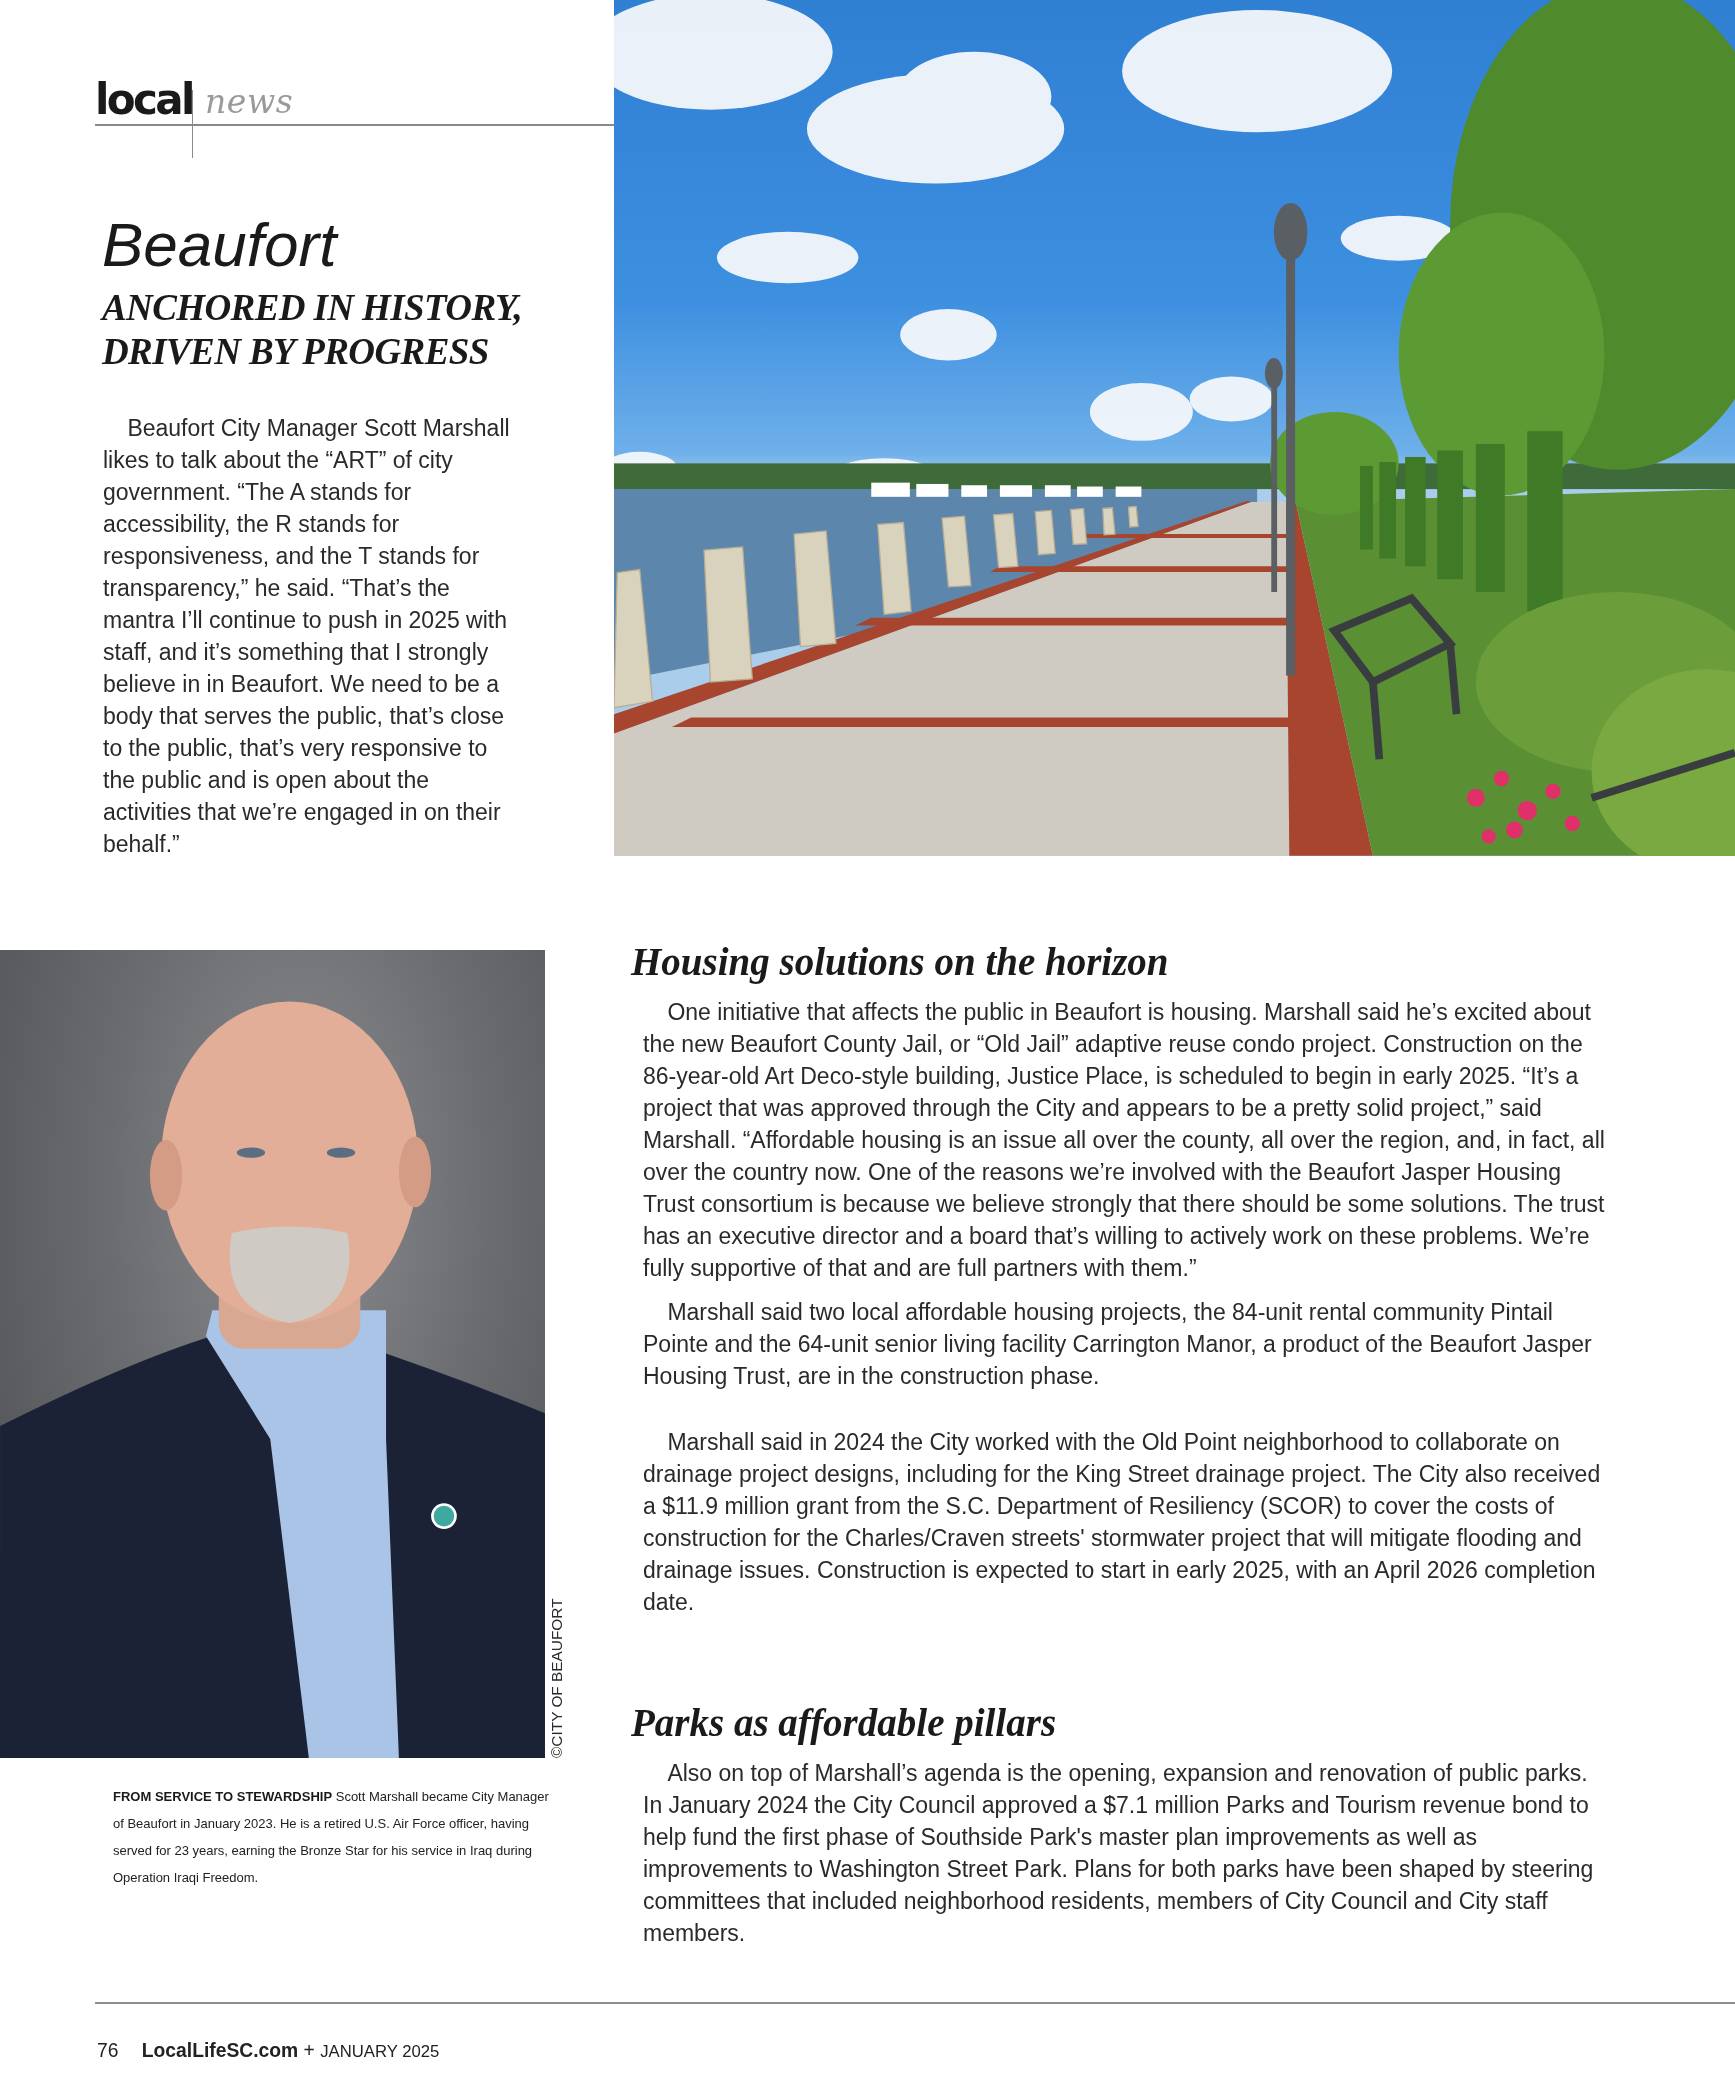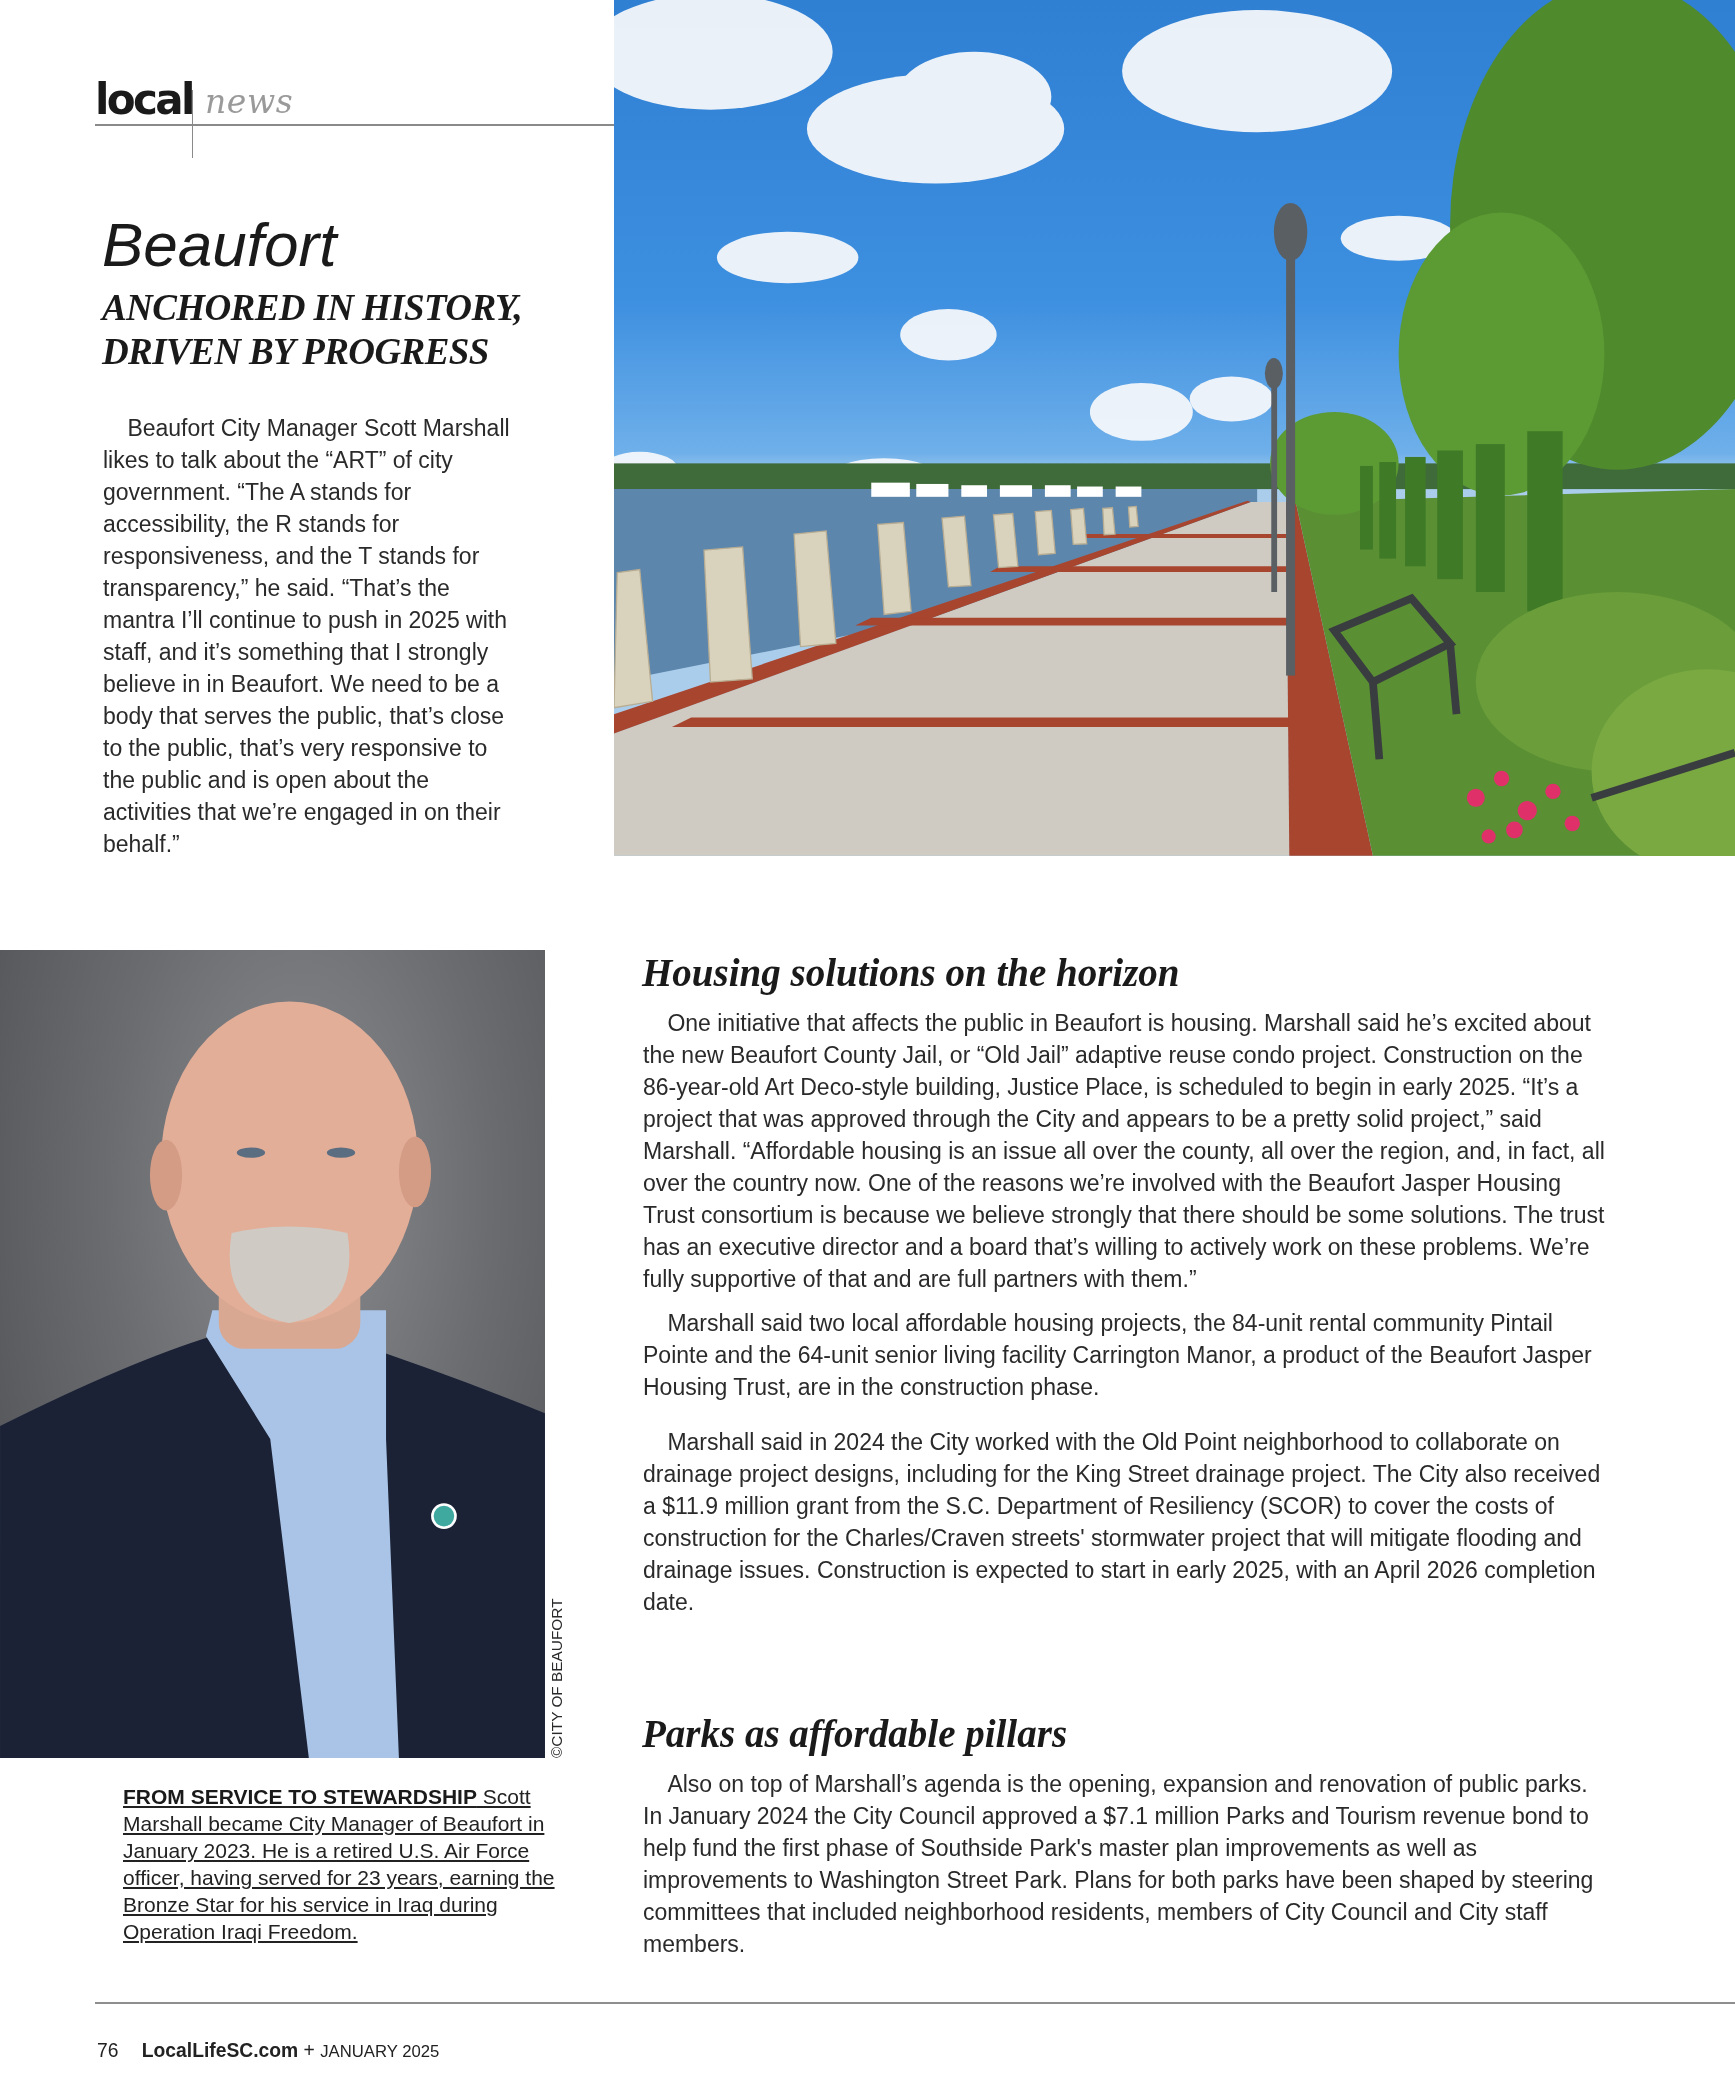--- a/index.html
+++ b/index.html
@@ -30,27 +30,27 @@
           background:linear-gradient(180deg,#2f7fd2 0%,#3d8fe0 35%,#6fb0ea 53%,#a9cdeb 56%); }
 
   
   .portrait { left:0; top:950px; width:545px; height:808px; overflow:hidden;
               background:radial-gradient(ellipse at 55% 30%,#8a8c90 0%,#6a6c70 45%,#4a4c50 100%); }
 
   .credit { left:548px; top:1758px; transform-origin:left top; transform:rotate(-90deg);
             font-size:15.4px; color:#2a2a2a; white-space:nowrap; font-family:"Liberation Sans", sans-serif;
             letter-spacing:0px; }
 
-  .caption { left:123px; top:1783px; width:438px; font-size:21px; line-height:27px; color:#222;text-decoration:underline; }
+  .caption { left:113px; top:1783px; width:438px; font-size:13px; line-height:27px; color:#222; }
   .caption b { font-weight:bold; color:#1a1a1a; }
 
   
   .col { left:631px; width:991px; }
   .h2 { font-family:"Liberation Serif", serif; font-style:italic; font-size:39px; line-height:45px;
-        color:#1a1a1a; margin:11px; }
+        color:#1a1a1a; margin:0; }
   .body p { margin:12px; text-indent:24.4px; font-size:23px; line-height:32px; color:#2a2a2a; }
 
   .footer-rule { left:95px; top:2002px; width:1641px; height:1.9px; background:#8e8e8e; }
   .footer { left:97px; top:2040px; font-size:19.3px; color:#222; white-space:nowrap; }
   .footer .pn { margin-right:18px; }
   .footer .site { font-weight:bold; }
   .footer .date { font-size:16.7px; }
 </style>
 </head>
 <body>

